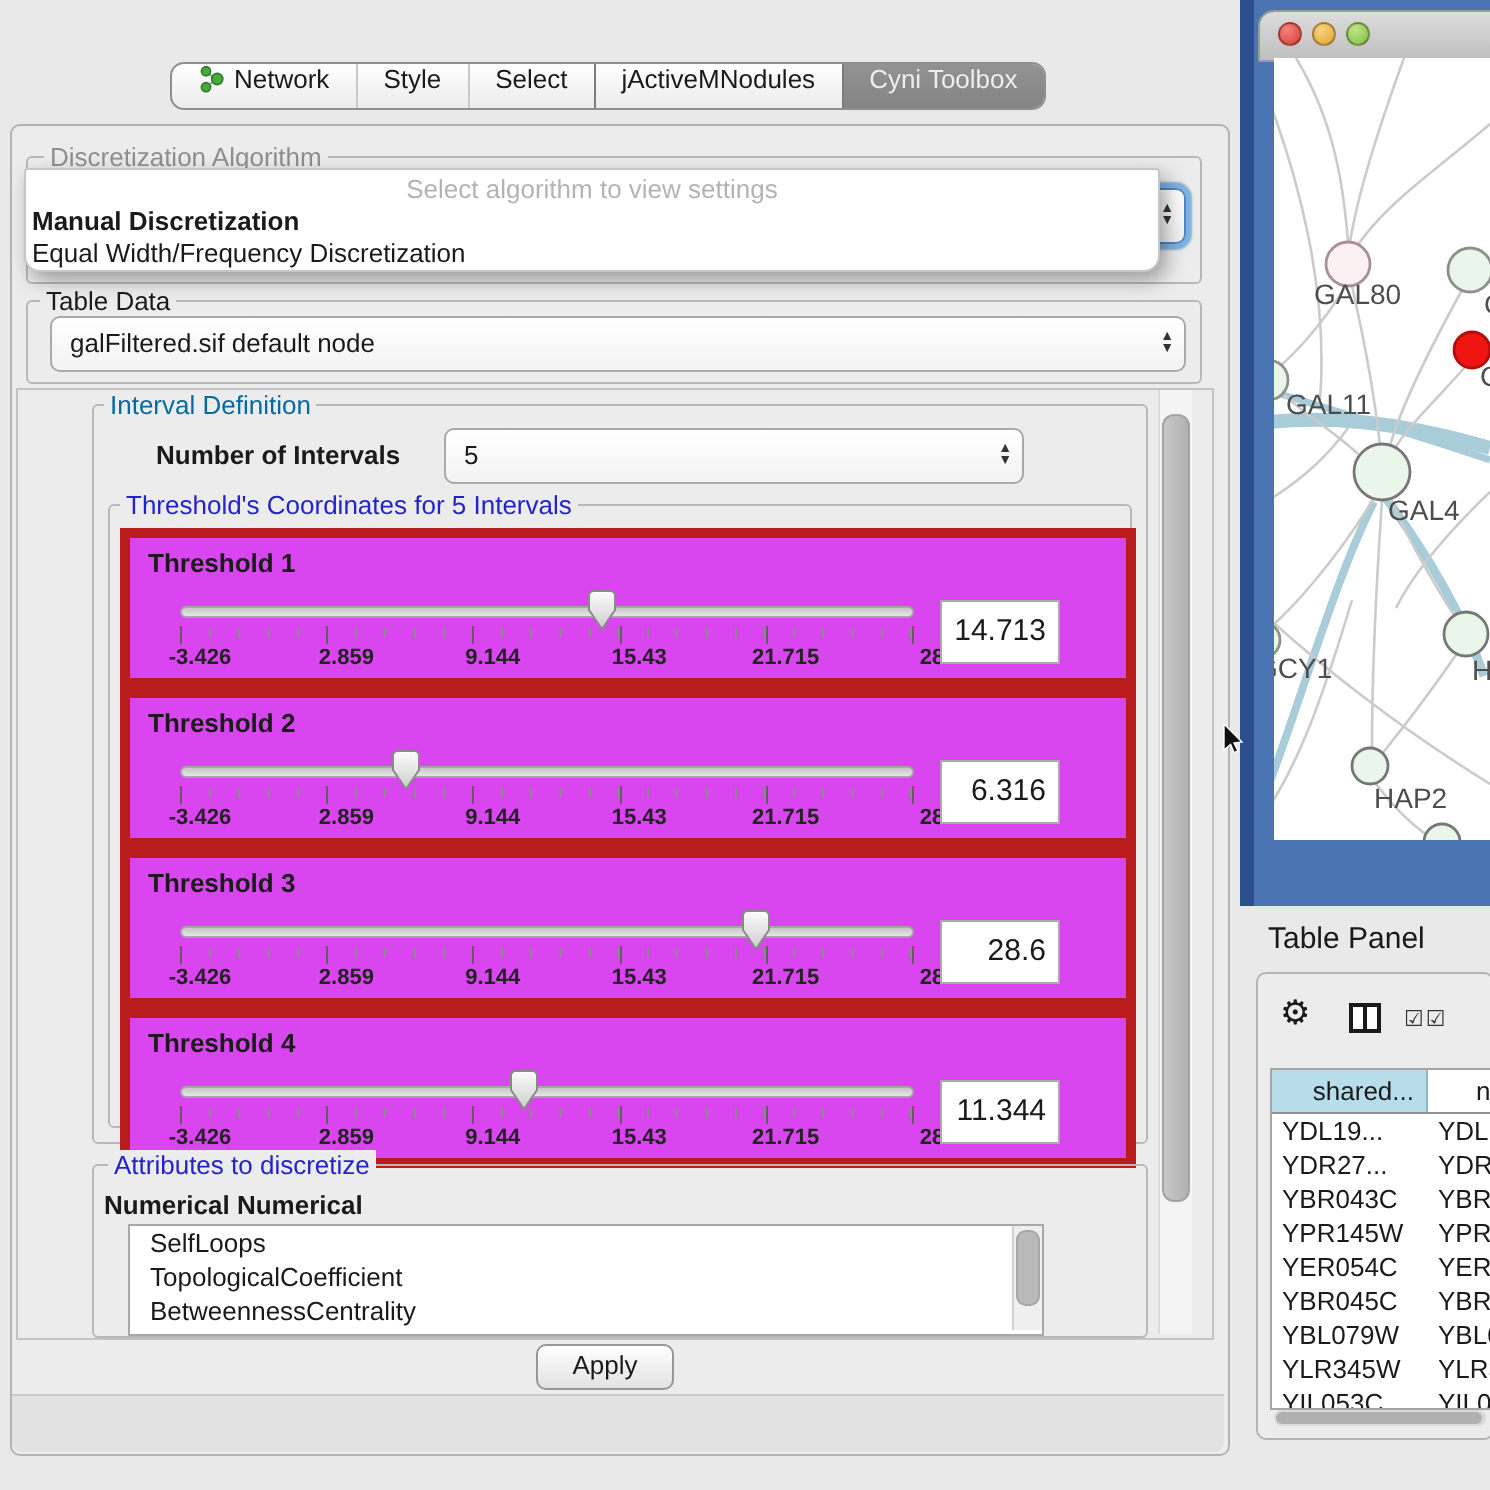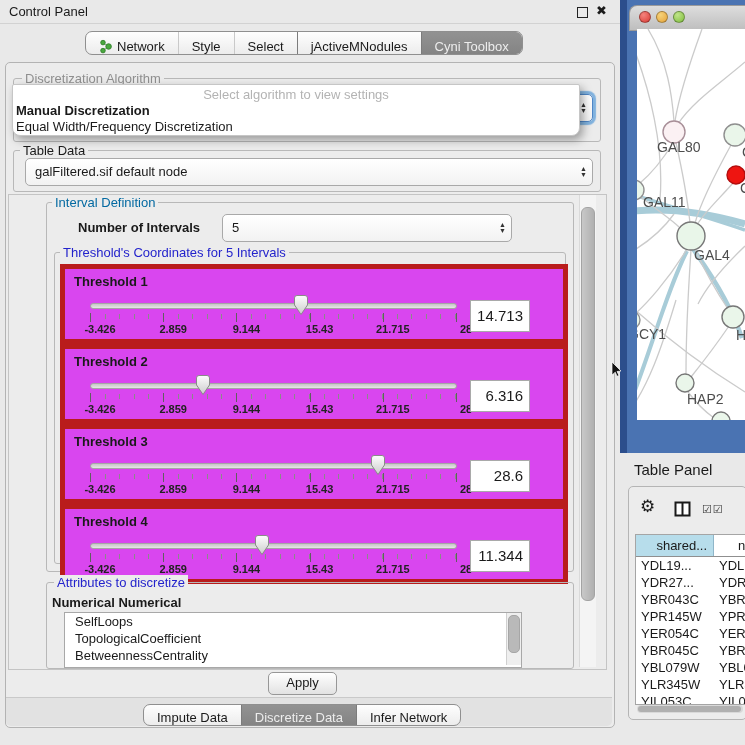--- a/index.html
+++ b/index.html
@@ -9,21 +9,21 @@
 
   
   .titlebar{left:0;top:0;width:620px;height:23px;border-bottom:1px solid #d2d2d2}
   .titletext{left:9px;top:4px;font-size:13px}
   .float-ic{left:577px;top:7px;width:9px;height:9px;border:1.5px solid #222;background:transparent}
   .close-ic{left:596px;top:3px;font-size:13px;font-weight:bold}
 
   
   .segctl{display:flex;align-items:stretch;height:22px;border:1px solid #8f8f8f;border-radius:7px;
           overflow:hidden;background:linear-gradient(#fefefe,#ececec);font-size:13px}
-  .seg{display:flex;align-items:flex-end;padding:0 13px;white-space:nowrap}
+  .seg{display:flex;align-items:flex-start;padding:0 13px;white-space:nowrap}
   .seg + .seg{border-left:1px solid #c9c9c9}
   .seg.active{background:linear-gradient(#929292,#848484);color:#ededed;border-left-color:#7c7c7c}
   .seg.after-active{border-left-color:#7c7c7c}
   .ticon{display:inline-block;margin-right:5px;line-height:0}
 
   
   .panel{left:5px;top:62px;width:608px;height:664px;border:1px solid #b3b3b3;border-radius:5px;background:#ececec}
   .group{border:1px solid #b8b8b8;border-radius:3px}
   .legend{font-size:13px;background:#ececec;padding:0 3px;white-space:nowrap}
   .leg-gray{color:#8f8f8f}
@@ -108,25 +108,20 @@
   <defs>
     <linearGradient id="thumbGrad" x1="0" y1="0" x2="0" y2="1">
       <stop offset="0" stop-color="#fdfdfd"></stop>
         <stop offset="1" stop-color="#cccccc"></stop>
     </linearGradient>
   </defs>
 </svg>
 
 <div id="root">
 
-  <div class="abs titlebar">
-    <span class="abs titletext">Control Panel</span>
-    <span class="abs float-ic"></span>
-    <span class="abs close-ic">✖</span>
-  </div>
 
   <div class="abs segctl" style="left:85px;top:31px">
     <div class="seg">
       <span class="ticon">
         <svg width="13" height="15" viewBox="0 0 13 15">
           <line x1="4" y1="4" x2="9.5" y2="7.5" stroke="#9a9a9a" stroke-width="1"></line>
           <line x1="4" y1="11.5" x2="9.5" y2="7.5" stroke="#9a9a9a" stroke-width="1"></line>
           <circle cx="4" cy="3.6" r="2.3" fill="#49a83e" stroke="#2c7a26" stroke-width="0.8"></circle>
           <circle cx="4" cy="11.6" r="2.3" fill="#49a83e" stroke="#2c7a26" stroke-width="0.8"></circle>
           <circle cx="9.6" cy="7.5" r="2.8" fill="#49a83e" stroke="#2c7a26" stroke-width="0.8"></circle>
@@ -312,31 +307,20 @@
       <div class="listitem">TopologicalCoefficient</div>
       <div class="listitem">BetweennessCentrality</div>
     </div>
   <div class="abs lscroll"></div>
   <div class="abs lthumb"></div>
 
   <div class="abs applybtn">Apply</div>
 
   <div class="abs footband"></div>
 
-  <div class="abs segctl" style="left:143px;top:704px;height:20px">
-    <div class="seg">
-      <span>Impute Data</span>
-    </div>
-    <div class="seg active">
-      <span>Discretize Data</span>
-    </div>
-    <div class="seg after-active">
-      <span>Infer Network</span>
-    </div>
-  </div>
 
   <div class="abs netwin"></div>
   <div class="abs nettitle"></div>
   <span class="abs light l-red" style="left:639px;top:11px"></span>
   <span class="abs light l-yellow" style="left:656px;top:11px"></span>
   <span class="abs light l-green" style="left:673px;top:11px"></span>
 
   <div class="abs netcanvas">
     <svg id="net-svg" width="108" height="391" viewBox="637 29 108 391">
       <g stroke="#a8ccd8" fill="none">

